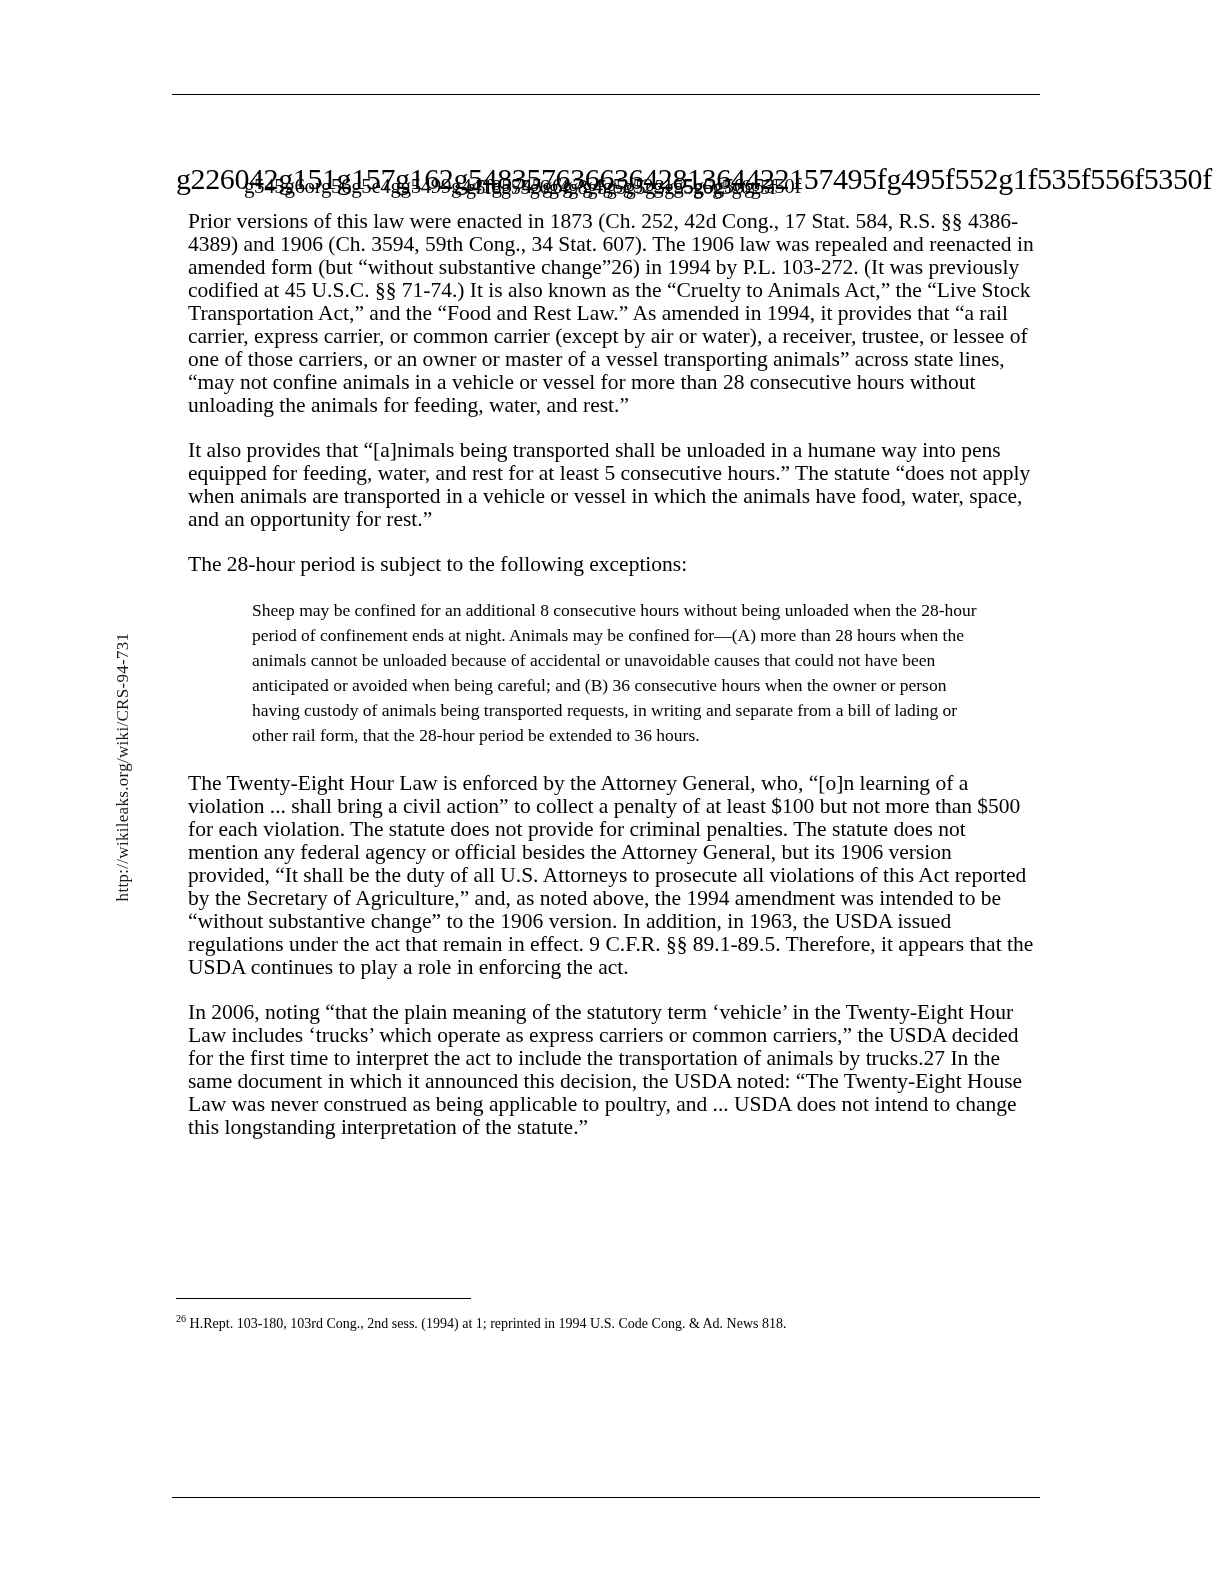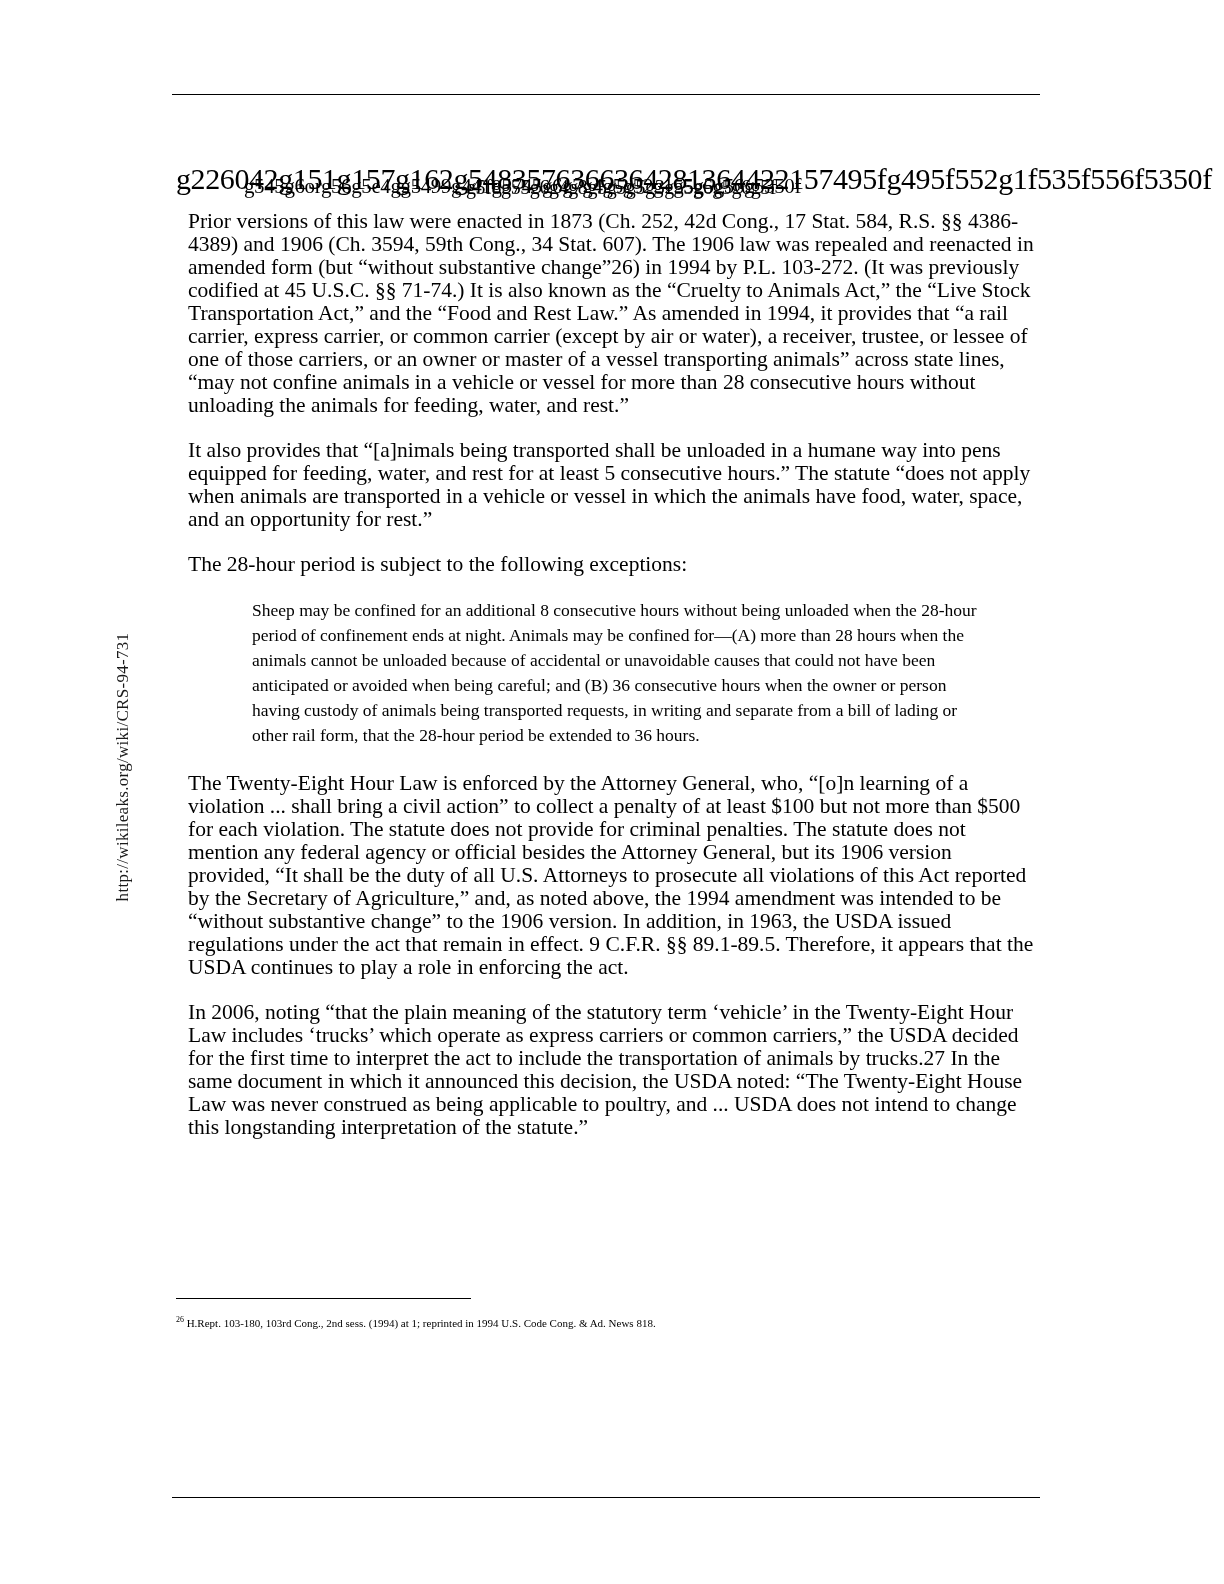--- a/index.html
+++ b/index.html
@@ -106,21 +106,21 @@
     top: 1298px;
     width: 295px;
     height: 1px;
     background: #000;
   }
   .footnotes {
     position: absolute;
     left: 176px;
     top: 1312px;
     width: 860px;
-    font-size: 11px;
+    font-size: 14px;
     line-height: 23px;
   }
   .footnotes .fn {
     margin-bottom: 10px;
   }
   .footnotes .fn sup {
     font-size: 0.72em;
   }
 </style>
 </head>

